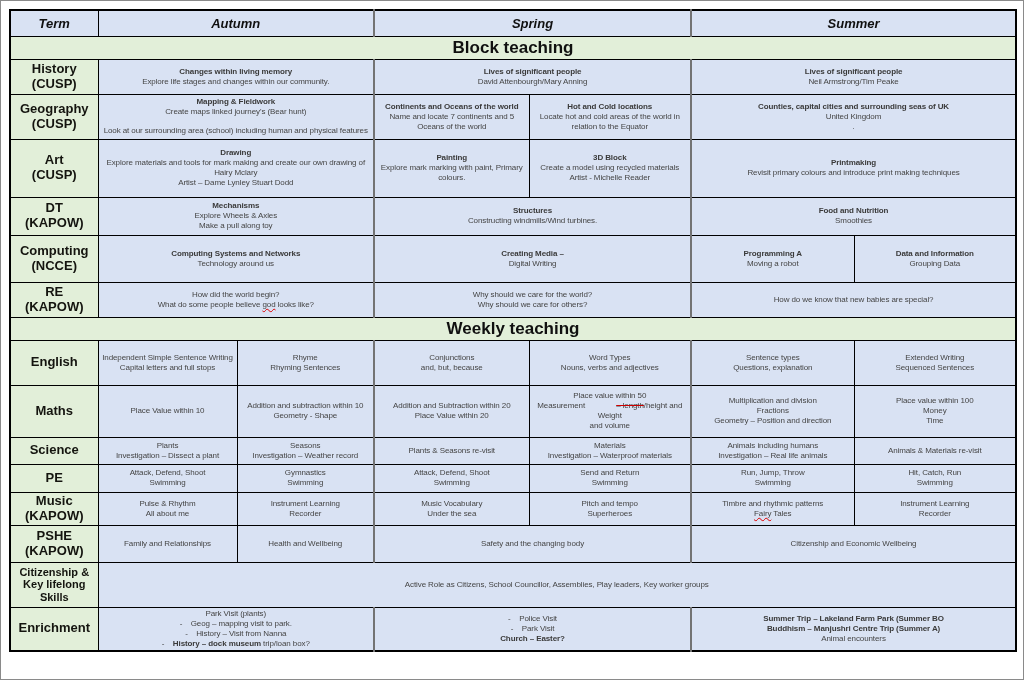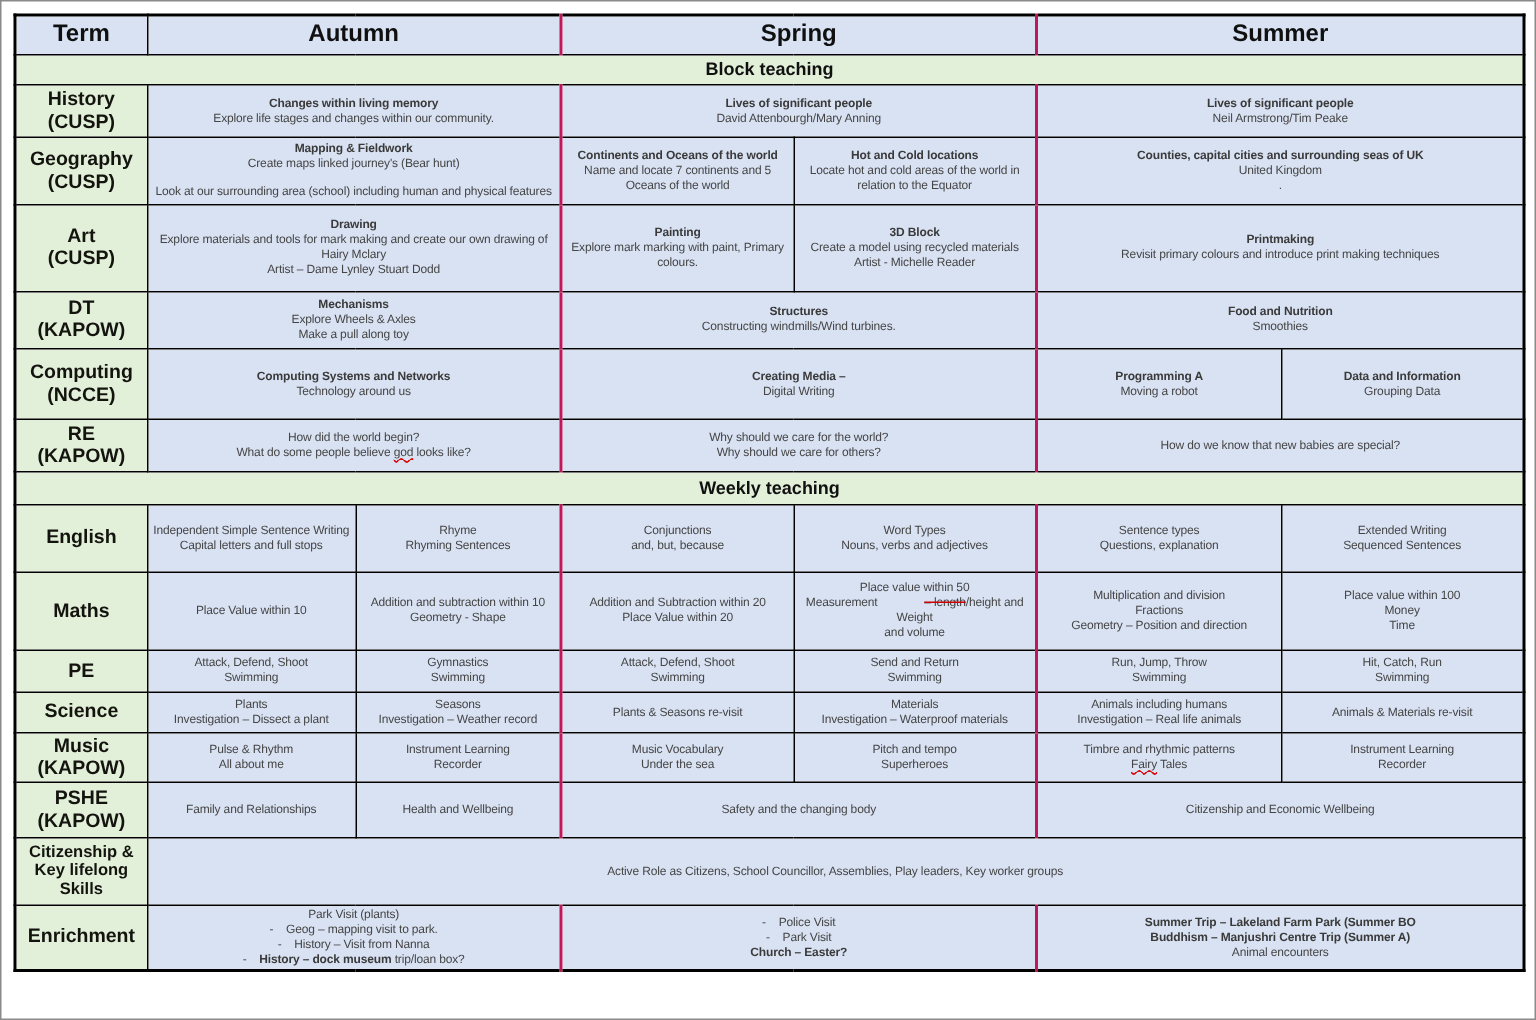--- a/index.html
+++ b/index.html
@@ -1,33 +1,33 @@
 <!DOCTYPE html>
 <html><head>
 <meta charset="utf-8">
 <style>
   html,body{margin:0;padding:0;background:#fff;}
   .page{width:1024px;height:680px;box-sizing:border-box;padding:8px;background:#fff;
         border:1px solid #8a8a8a;font-family:"Liberation Sans",sans-serif;overflow:hidden;}
   table.plan{border-collapse:collapse;table-layout:fixed;width:1007px;border:2px solid #000;}
   td,th{border:1px solid #000;padding:1px 3px;vertical-align:middle;text-align:center;overflow:hidden;}
-  .term-start{border-left:2px solid #be185d;}
+  .term-start{border-left:2px solid #737373;}
   
   .rowlabel{background:#e2efd9;font-weight:bold;color:#14140f;font-size:13px;line-height:1.15;}
   .rowlabel.small{font-size:11px;}
   
   .cell{background:#d9e2f3;color:#454545;font-size:8px;letter-spacing:-0.1px;line-height:1.25;}
   .titled .ln:first-child{font-weight:600;color:#3a3a3a;}
   .ln:empty{height:9px;}
   
   .title-row .logo-cell{background:#e2efd9;position:relative;}
   .title-cell{background:#fff;text-align:left;padding-left:14px;}
   .doc-title{font-weight:bold;font-size:14px;color:#101010;text-decoration:underline;}
-  .term-row td,.term-row th{background:#d9e2f3;font-weight:bold;font-size:16px;color:#101010;}
-  .section-row td{background:#e2efd9;font-weight:bold;font-size:12px;color:#101010;}
+  .term-row td,.term-row th{background:#d9e2f3;font-weight:bold;font-size:13px;color:#101010;font-style:italic;}
+  .section-row td{background:#e2efd9;font-weight:bold;font-size:17px;color:#101010;}
   
   .b{font-weight:bold;color:#3a3a3a;}
   .rw{text-decoration:underline wavy #dd0000 1px;text-decoration-skip-ink:none;}
   .rs{text-decoration:line-through;text-decoration-color:#cc0000;margin-left:29px;}
   
   .logo{position:relative;display:inline-block;font-weight:bold;font-size:10px;color:#c0559f;
         text-decoration:underline wavy #3ba6d9 1px;padding-top:3px;}
   .balloon{position:absolute;width:7px;height:7px;border-radius:50%;background:#f2e33c;
            top:-2px;left:56%;border:1px solid #d8c520;}
 </style>
@@ -249,50 +249,20 @@
             <div class="ln">Fractions</div>
             <div class="ln">Geometry – Position and direction</div>
           </td>
     <td class="cell">
             <div class="ln">Place value within 100</div>
             <div class="ln">Money</div>
             <div class="ln">Time</div>
           </td>
   </tr>
 
-  <tr style="height:28px">
-    <th class="rowlabel">
-            <div class="ln">PE</div>
-          </th>
-    <td class="cell">
-            <div class="ln">Attack, Defend, Shoot</div>
-            <div class="ln">Swimming</div>
-          </td>
-    <td class="cell">
-            <div class="ln">Gymnastics</div>
-            <div class="ln">Swimming</div>
-          </td>
-    <td class="cell term-start">
-            <div class="ln">Attack, Defend, Shoot</div>
-            <div class="ln">Swimming</div>
-          </td>
-    <td class="cell">
-            <div class="ln">Send and Return</div>
-            <div class="ln">Swimming</div>
-          </td>
-    <td class="cell term-start">
-            <div class="ln">Run, Jump, Throw</div>
-            <div class="ln">Swimming</div>
-          </td>
-    <td class="cell">
-            <div class="ln">Hit, Catch, Run</div>
-            <div class="ln">Swimming</div>
-          </td>
-  </tr>
-
   <tr style="height:27px">
     <th class="rowlabel">
             <div class="ln">Science</div>
           </th>
     <td class="cell">
             <div class="ln">Plants</div>
             <div class="ln">Investigation – Dissect a plant</div>
           </td>
     <td class="cell">
             <div class="ln">Seasons</div>
@@ -304,20 +274,50 @@
     <td class="cell">
             <div class="ln">Materials</div>
             <div class="ln">Investigation – Waterproof materials</div>
           </td>
     <td class="cell term-start">
             <div class="ln">Animals including humans</div>
             <div class="ln">Investigation – Real life animals</div>
           </td>
     <td class="cell">
             <div class="ln">Animals &amp; Materials re-visit</div>
+          </td>
+  </tr>
+
+  <tr style="height:28px">
+    <th class="rowlabel">
+            <div class="ln">PE</div>
+          </th>
+    <td class="cell">
+            <div class="ln">Attack, Defend, Shoot</div>
+            <div class="ln">Swimming</div>
+          </td>
+    <td class="cell">
+            <div class="ln">Gymnastics</div>
+            <div class="ln">Swimming</div>
+          </td>
+    <td class="cell term-start">
+            <div class="ln">Attack, Defend, Shoot</div>
+            <div class="ln">Swimming</div>
+          </td>
+    <td class="cell">
+            <div class="ln">Send and Return</div>
+            <div class="ln">Swimming</div>
+          </td>
+    <td class="cell term-start">
+            <div class="ln">Run, Jump, Throw</div>
+            <div class="ln">Swimming</div>
+          </td>
+    <td class="cell">
+            <div class="ln">Hit, Catch, Run</div>
+            <div class="ln">Swimming</div>
           </td>
   </tr>
 
   <tr style="height:33px">
     <th class="rowlabel">
             <div class="ln">Music</div>
             <div class="ln">(KAPOW)</div>
           </th>
     <td class="cell">
             <div class="ln">Pulse &amp; Rhythm</div>

